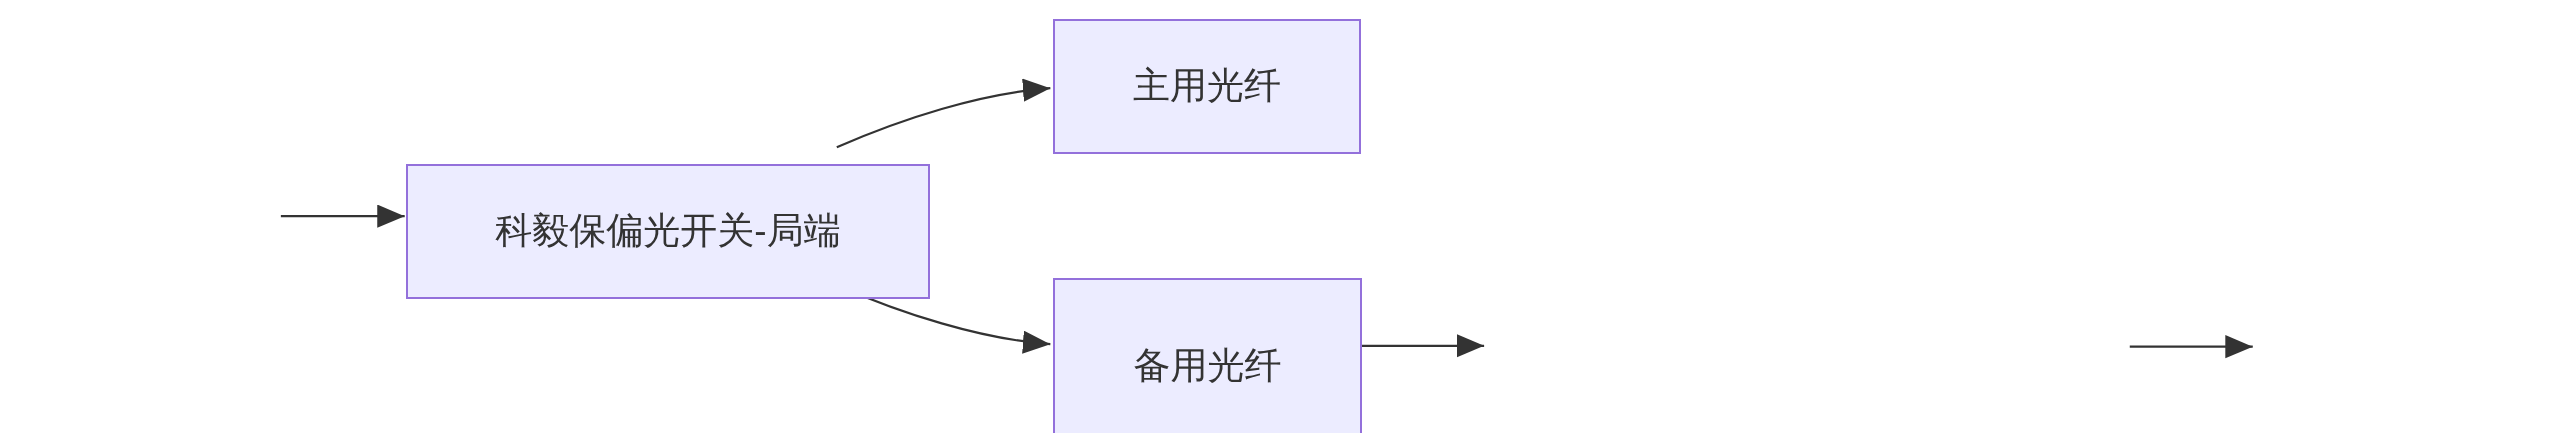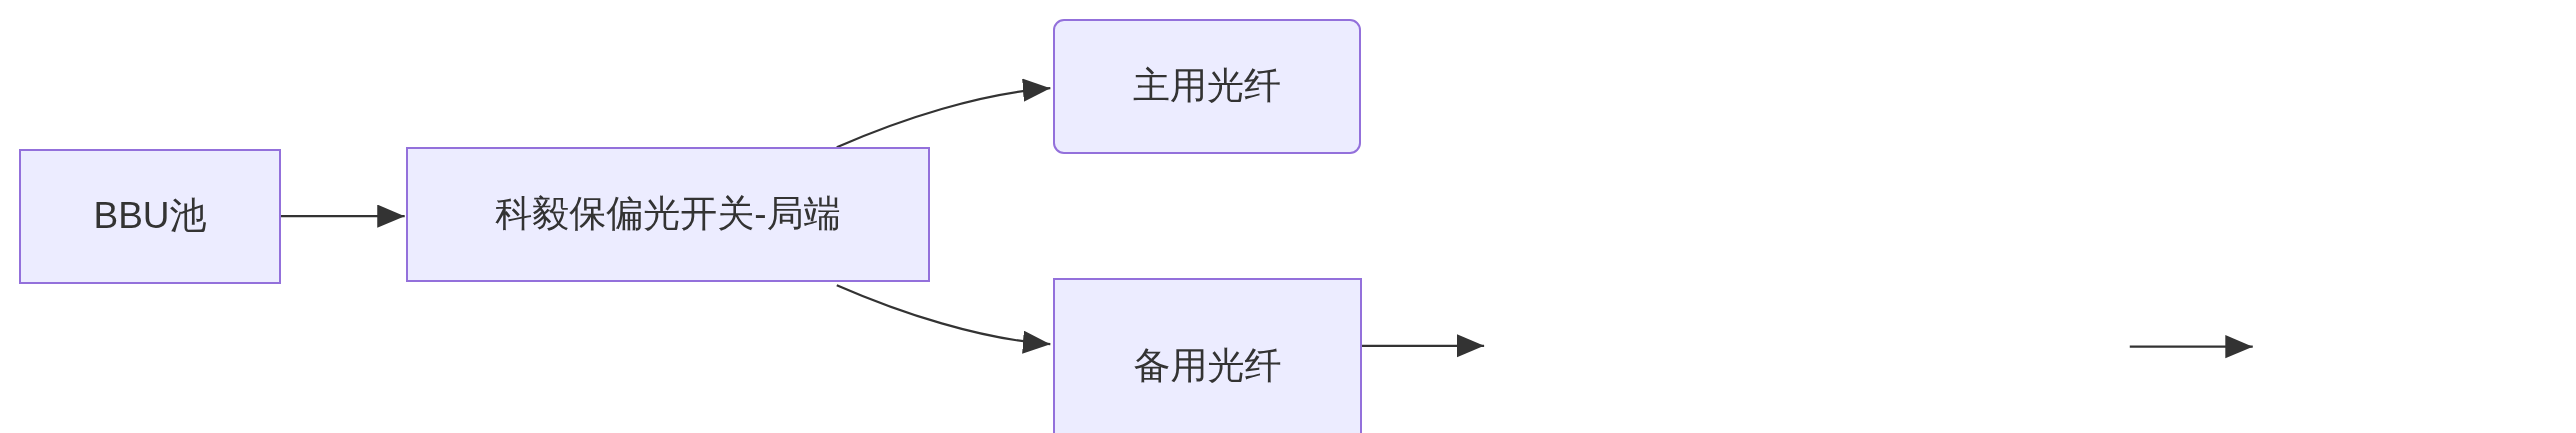--- a/index.html
+++ b/index.html
@@ -49,22 +49,22 @@
     text-align:center;
   }
   .node-label{
     color:var(--text);
     font-size:37px;
     line-height:1.2;
     white-space:nowrap;
   }
   
   .n-bbu     {left:19px;  top:149px; width:262px; height:135px;}
-  .n-local   {left:406px; top:147px; width:524px; height:135px;}
-  .n-primary {left:1053px;top:19px;  width:308px; height:135px;border-radius:11px;}
+  .n-local   {left:406px; top:164px; width:524px; height:135px;}
+  .n-primary {left:1053px;top:19px;  width:308px; height:135px;}
   .n-backup  {left:1053px;top:278px; width:309px; height:177px;}
   .n-remote  {left:1486px;top:278px; width:644px; height:136px;}
   .n-aau     {left:2254px;top:278px; width:305px; height:136px;}
 </style>
 </head>
 <body>
 
 <div class="canvas">
 
   <svg class="edges" viewBox="0 0 3100 522" xmlns="http://www.w3.org/2000/svg">
@@ -73,23 +73,20 @@
         <path class="arrowhead" d="M0,0 L33,14 L0,28 Z"></path>
       </marker>
     </defs>
     <path class="edge" marker-end="url(#arrow)" d="M338,260 L487,260"></path>
     <path class="edge" marker-end="url(#arrow)" d="M1007,177 C1085,143 1180,112 1264,106"></path>
     <path class="edge" marker-end="url(#arrow)" d="M1007,343 C1085,377 1180,408 1264,414"></path>
     <path class="edge" marker-end="url(#arrow)" d="M1639,416 L1786,416"></path>
     <path class="edge" marker-end="url(#arrow)" d="M2563,417 L2711,417"></path>
   </svg>
 
-  <div class="node n-bbu">
-    <span class="node-label">BBU池</span>
-  </div>
 
   <div class="node n-local">
     <span class="node-label">科毅保偏光开关-局端</span>
   </div>
 
   <div class="node n-primary">
     <span class="node-label">主用光纤</span>
   </div>
 
   <div class="node n-backup">

